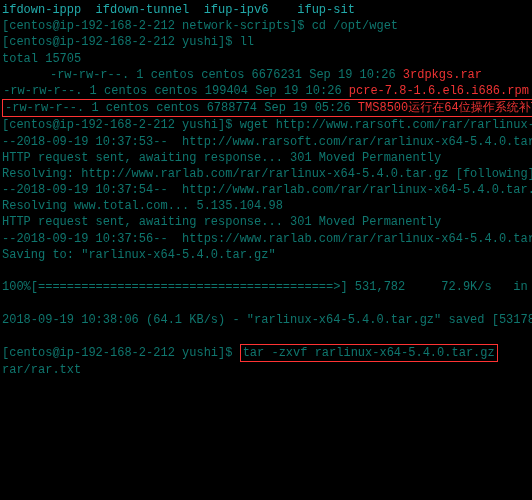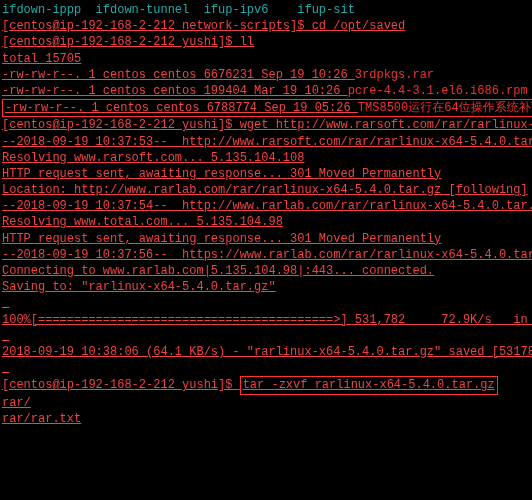--- a/index.html
+++ b/index.html
@@ -9,56 +9,53 @@
       font-size: 12px;
       line-height: 1.35;
       color: #ccc;
       padding: 2px;
       width: 532px;
       height: 500px;
       overflow: hidden;
     }
     .line { white-space: pre; }
     .cyan { color: #2aa; }
-    .white { color: #ef4444; text-decoration: underline; }
+    .white { color: #0f766e; }
     .red { color: #e33; }
     .highlight-box {
       border: 1px solid #f33;
       padding: 0 2px;
       display: inline-block;
     }
-    .nowrap { white-space: nowrap; }
+    .nowrap { white-space: nowrap; text-align: center; }
   </style>
 </head>
 <body>
 
 <div class="line"><span class="cyan">ifdown-ippp  ifdown-tunnel  ifup-ipv6    ifup-sit</span></div>
-<div class="line"><span class="white">[centos@ip-192-168-2-212 network-scripts]$ </span><span class="white">cd /opt/saved</span></div>
+<div class="line"><span class="white">[centos@ip-192-168-2-212 network-scripts]$ </span><span class="white">cd /opt/wget</span></div>
 <div class="line"><span class="white">[centos@ip-192-168-2-212 yushi]$ </span><span class="white">ll</span></div>
 <div class="line white">total 15705</div>
 <div id="ls-list">
     <div class="line nowrap"><span class="white">-rw-rw-r--. 1 centos centos 6676231 Sep 19 10:26 </span><span class="red">3rdpkgs.rar</span></div>
-    <div class="line nowrap"><span class="white">-rw-rw-r--. 1 centos centos  199404 Mar 19 10:26 </span><span class="red">pcre-4.4-3.1.el6.i686.rpm</span></div>
+    <div class="line nowrap"><span class="white">-rw-rw-r--. 1 centos centos  199404 Sep 19 10:26 </span><span class="red">pcre-7.8-1.6.el6.i686.rpm</span></div>
     <div class="line nowrap"><span class="highlight-box nowrap"><span class="white">-rw-rw-r--.  1 centos centos 6788774 Sep 19 05:26 </span><span class="red">TMS8500运行在64位操作系统补丁.rar</span></span></div>
   </div>
 <div class="line"><span class="white">[centos@ip-192-168-2-212 yushi]$ </span><span class="white">wget http://www.rarsoft.com/rar/rarlinux-x64-5.4.0.tar.gz</span></div>
 <div id="wget-out">
     <div class="line white">--2018-09-19 10:37:53--  http://www.rarsoft.com/rar/rarlinux-x64-5.4.0.tar.gz</div>
-    <div class="line white">Resolving www.rarsoft.com... 5.135.104.108</div>
     <div class="line white">HTTP request sent, awaiting response... 301 Moved Permanently</div>
-    <div class="line white">Location: http://www.rarlab.com/rar/rarlinux-x64-5.4.0.tar.gz [following]</div>
+    <div class="line white">Resolving: http://www.rarlab.com/rar/rarlinux-x64-5.4.0.tar.gz [following]</div>
     <div class="line white">--2018-09-19 10:37:54--  http://www.rarlab.com/rar/rarlinux-x64-5.4.0.tar.gz</div>
     <div class="line white">Resolving www.total.com... 5.135.104.98</div>
     <div class="line white">HTTP request sent, awaiting response... 301 Moved Permanently</div>
     <div class="line white">--2018-09-19 10:37:56--  https://www.rarlab.com/rar/rarlinux-x64-5.4.0.tar.gz</div>
-    <div class="line white">Connecting to www.rarlab.com|5.135.104.98|:443... connected.</div>
     <div class="line white">Saving to: "rarlinux-x64-5.4.0.tar.gz"</div>
     <div class="line white">&nbsp;</div>
     <div class="line white">100%[=========================================&gt;] 531,782     72.9K/s   in 8.1s</div>
     <div class="line white">&nbsp;</div>
     <div class="line white">2018-09-19 10:38:06 (64.1 KB/s) - "rarlinux-x64-5.4.0.tar.gz" saved [531782/531782]</div>
     <div class="line white">&nbsp;</div>
   </div>
 <div class="line"><span class="white">[centos@ip-192-168-2-212 yushi]$ </span><span class="highlight-box"><span class="white">tar -zxvf rarlinux-x64-5.4.0.tar.gz</span></span></div>
 <div id="files-out">
-    <div class="line white">rar/</div>
     <div class="line white">rar/rar.txt</div>
   </div>
 
 </body></html>

